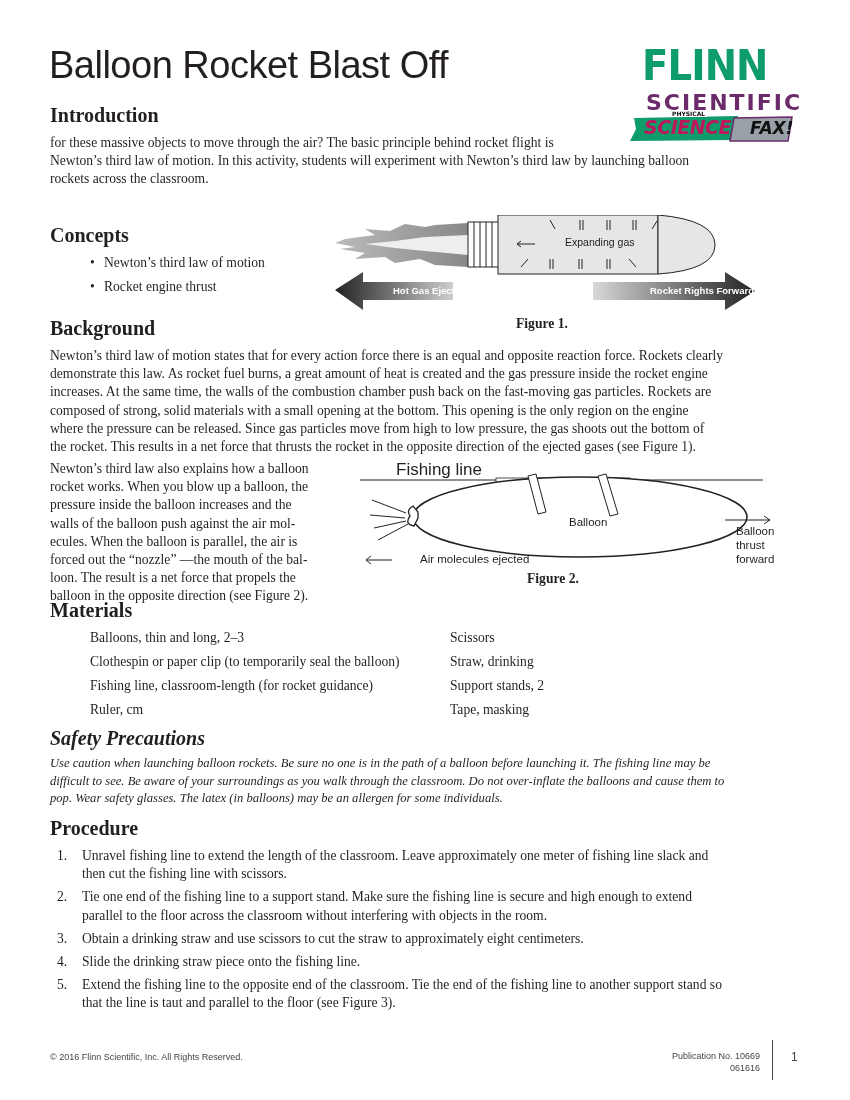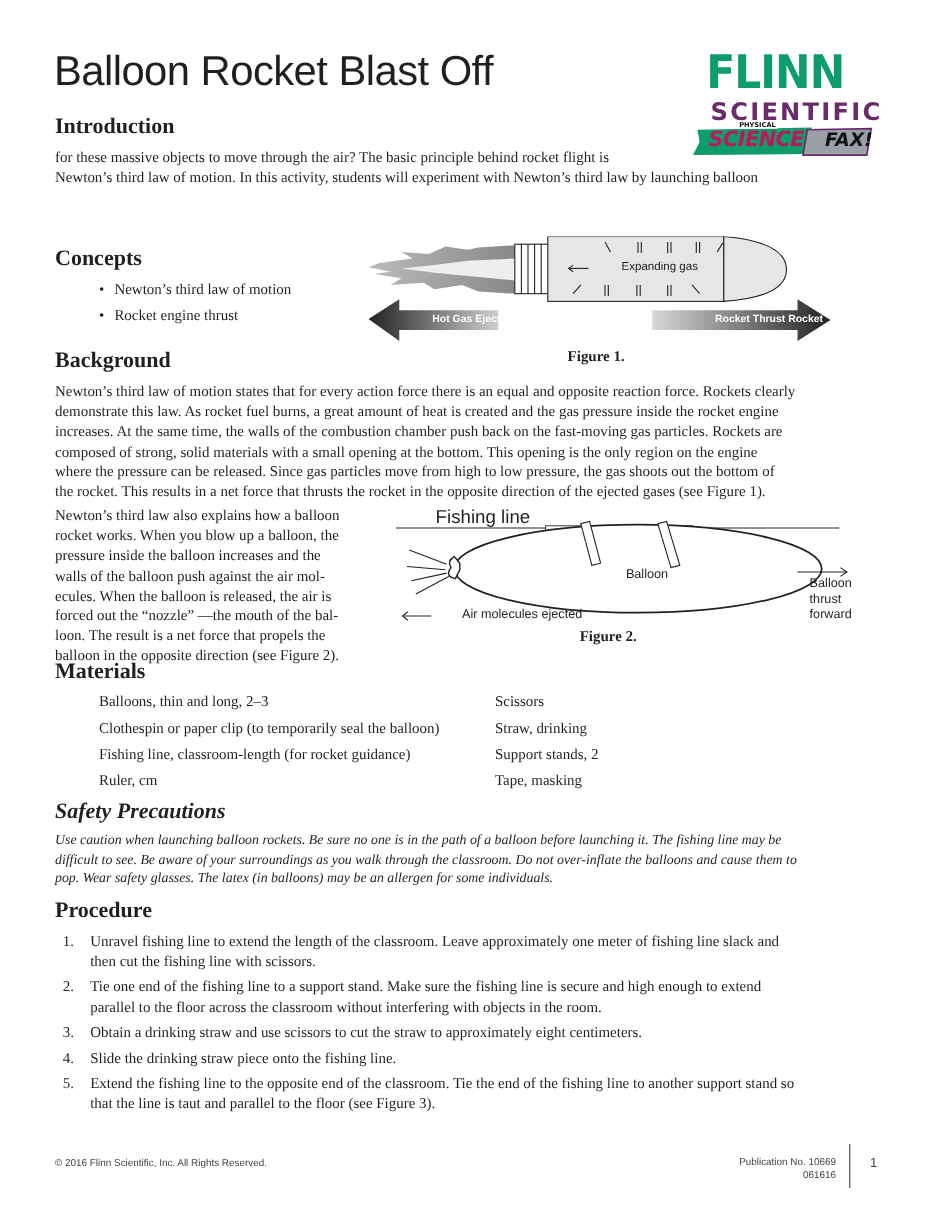--- a/index.html
+++ b/index.html
@@ -45,20 +45,21 @@
   </svg>
   <div class="phys">PHYSICAL</div>
   <div class="sci-word">SCIENCE</div>
   <div class="fax-word">FAX!</div>
 </div>
 
 <div class="abs h2" style="left:50px; top:104px;">Introduction</div>
 <div class="abs body" style="left:50px; top:134px; width:700px;">
   <div>for these massive objects to move through the air? The basic principle behind rocket flight is</div>
   <div>Newton’s third law of motion. In this activity, students will experiment with Newton’s third law by launching balloon</div>
+  <div>rockets across the classroom.</div>
 </div>
 
 <div class="abs h2" style="left:50px; top:224px;">Concepts</div>
 <ul class="abs body concepts" style="left:90px; top:254px;">
   <li>Newton’s third law of motion</li>
   <li>Rocket engine thrust</li>
 </ul>
 
 <div class="abs" style="left:335px; top:215px; width:420px; height:95px;">
   <svg width="420" height="95" viewBox="0 0 420 95">
@@ -109,39 +110,39 @@
       <line x1="272" y1="44" x2="272" y2="54"></line>
         <line x1="275" y1="44" x2="275" y2="54"></line>
       <line x1="294" y1="44" x2="301" y2="52"></line>
     </g>
 
     <polygon points="0,75 28,57 28,67 118,67 118,85 28,85 28,95" fill="url(#leftArr)"></polygon>
     <polygon points="258,67 390,67 390,57 420,76 390,95 390,85 258,85" fill="url(#rightArr)"></polygon>
   </svg>
   <div class="abs sans" style="left:205px; top:21px; font-size:10.5px; color:#222;">Expanding gas</div>
   <div class="abs sans" style="left:33px; top:67px; font-size:9.5px; font-weight:bold; color:#fff; line-height:18px;">Hot Gas Ejected</div>
-  <div class="abs sans" style="left:290px; top:67px; font-size:9.5px; font-weight:bold; color:#fff; line-height:18px;">Rocket Thrust Rocket</div>
+  <div class="abs sans" style="left:290px; top:67px; font-size:9.5px; font-weight:bold; color:#fff; line-height:18px;">Rocket Rights Forward</div>
 </div>
 <div class="abs fig-caption" style="left:516px; top:316px;">Figure 1.</div>
 
 <div class="abs h2" style="left:50px; top:317px;">Background</div>
 <div class="abs body" style="left:50px; top:347px; width:760px;">
   <div>Newton’s third law of motion states that for every action force there is an equal and opposite reaction force. Rockets clearly</div>
   <div>demonstrate this law. As rocket fuel burns, a great amount of heat is created and the gas pressure inside the rocket engine</div>
   <div>increases. At the same time, the walls of the combustion chamber push back on the fast-moving gas particles. Rockets are</div>
   <div>composed of strong, solid materials with a small opening at the bottom. This opening is the only region on the engine</div>
   <div>where the pressure can be released. Since gas particles move from high to low pressure, the gas shoots out the bottom of</div>
   <div>the rocket. This results in a net force that thrusts the rocket in the opposite direction of the ejected gases (see Figure 1).</div>
 </div>
 <div class="abs body" style="left:50px; top:460px; width:300px;">
   <div>Newton’s third law also explains how a balloon</div>
   <div>rocket works. When you blow up a balloon, the</div>
   <div>pressure inside the balloon increases and the</div>
   <div>walls of the balloon push against the air mol-</div>
-  <div>ecules. When the balloon is released, the air is</div>
+  <div>ecules. When the balloon is parallel, the air is</div>
   <div>forced out the “nozzle” —the mouth of the bal-</div>
   <div>loon. The result is a net force that propels the</div>
   <div>balloon in the opposite direction (see Figure 2).</div>
 </div>
 
 <div class="abs" style="left:360px; top:458px; width:430px; height:115px;">
   <svg width="430" height="115" viewBox="0 0 430 115">
     <line x1="0" y1="22" x2="403" y2="22" stroke="#222" stroke-width="1"></line>
     <rect x="136" y="20" width="134" height="5" fill="#fff" stroke="#222" stroke-width="0.8"></rect>
     <ellipse cx="220" cy="59" rx="167" ry="40" fill="#fff" stroke="#222" stroke-width="1.6"></ellipse>

